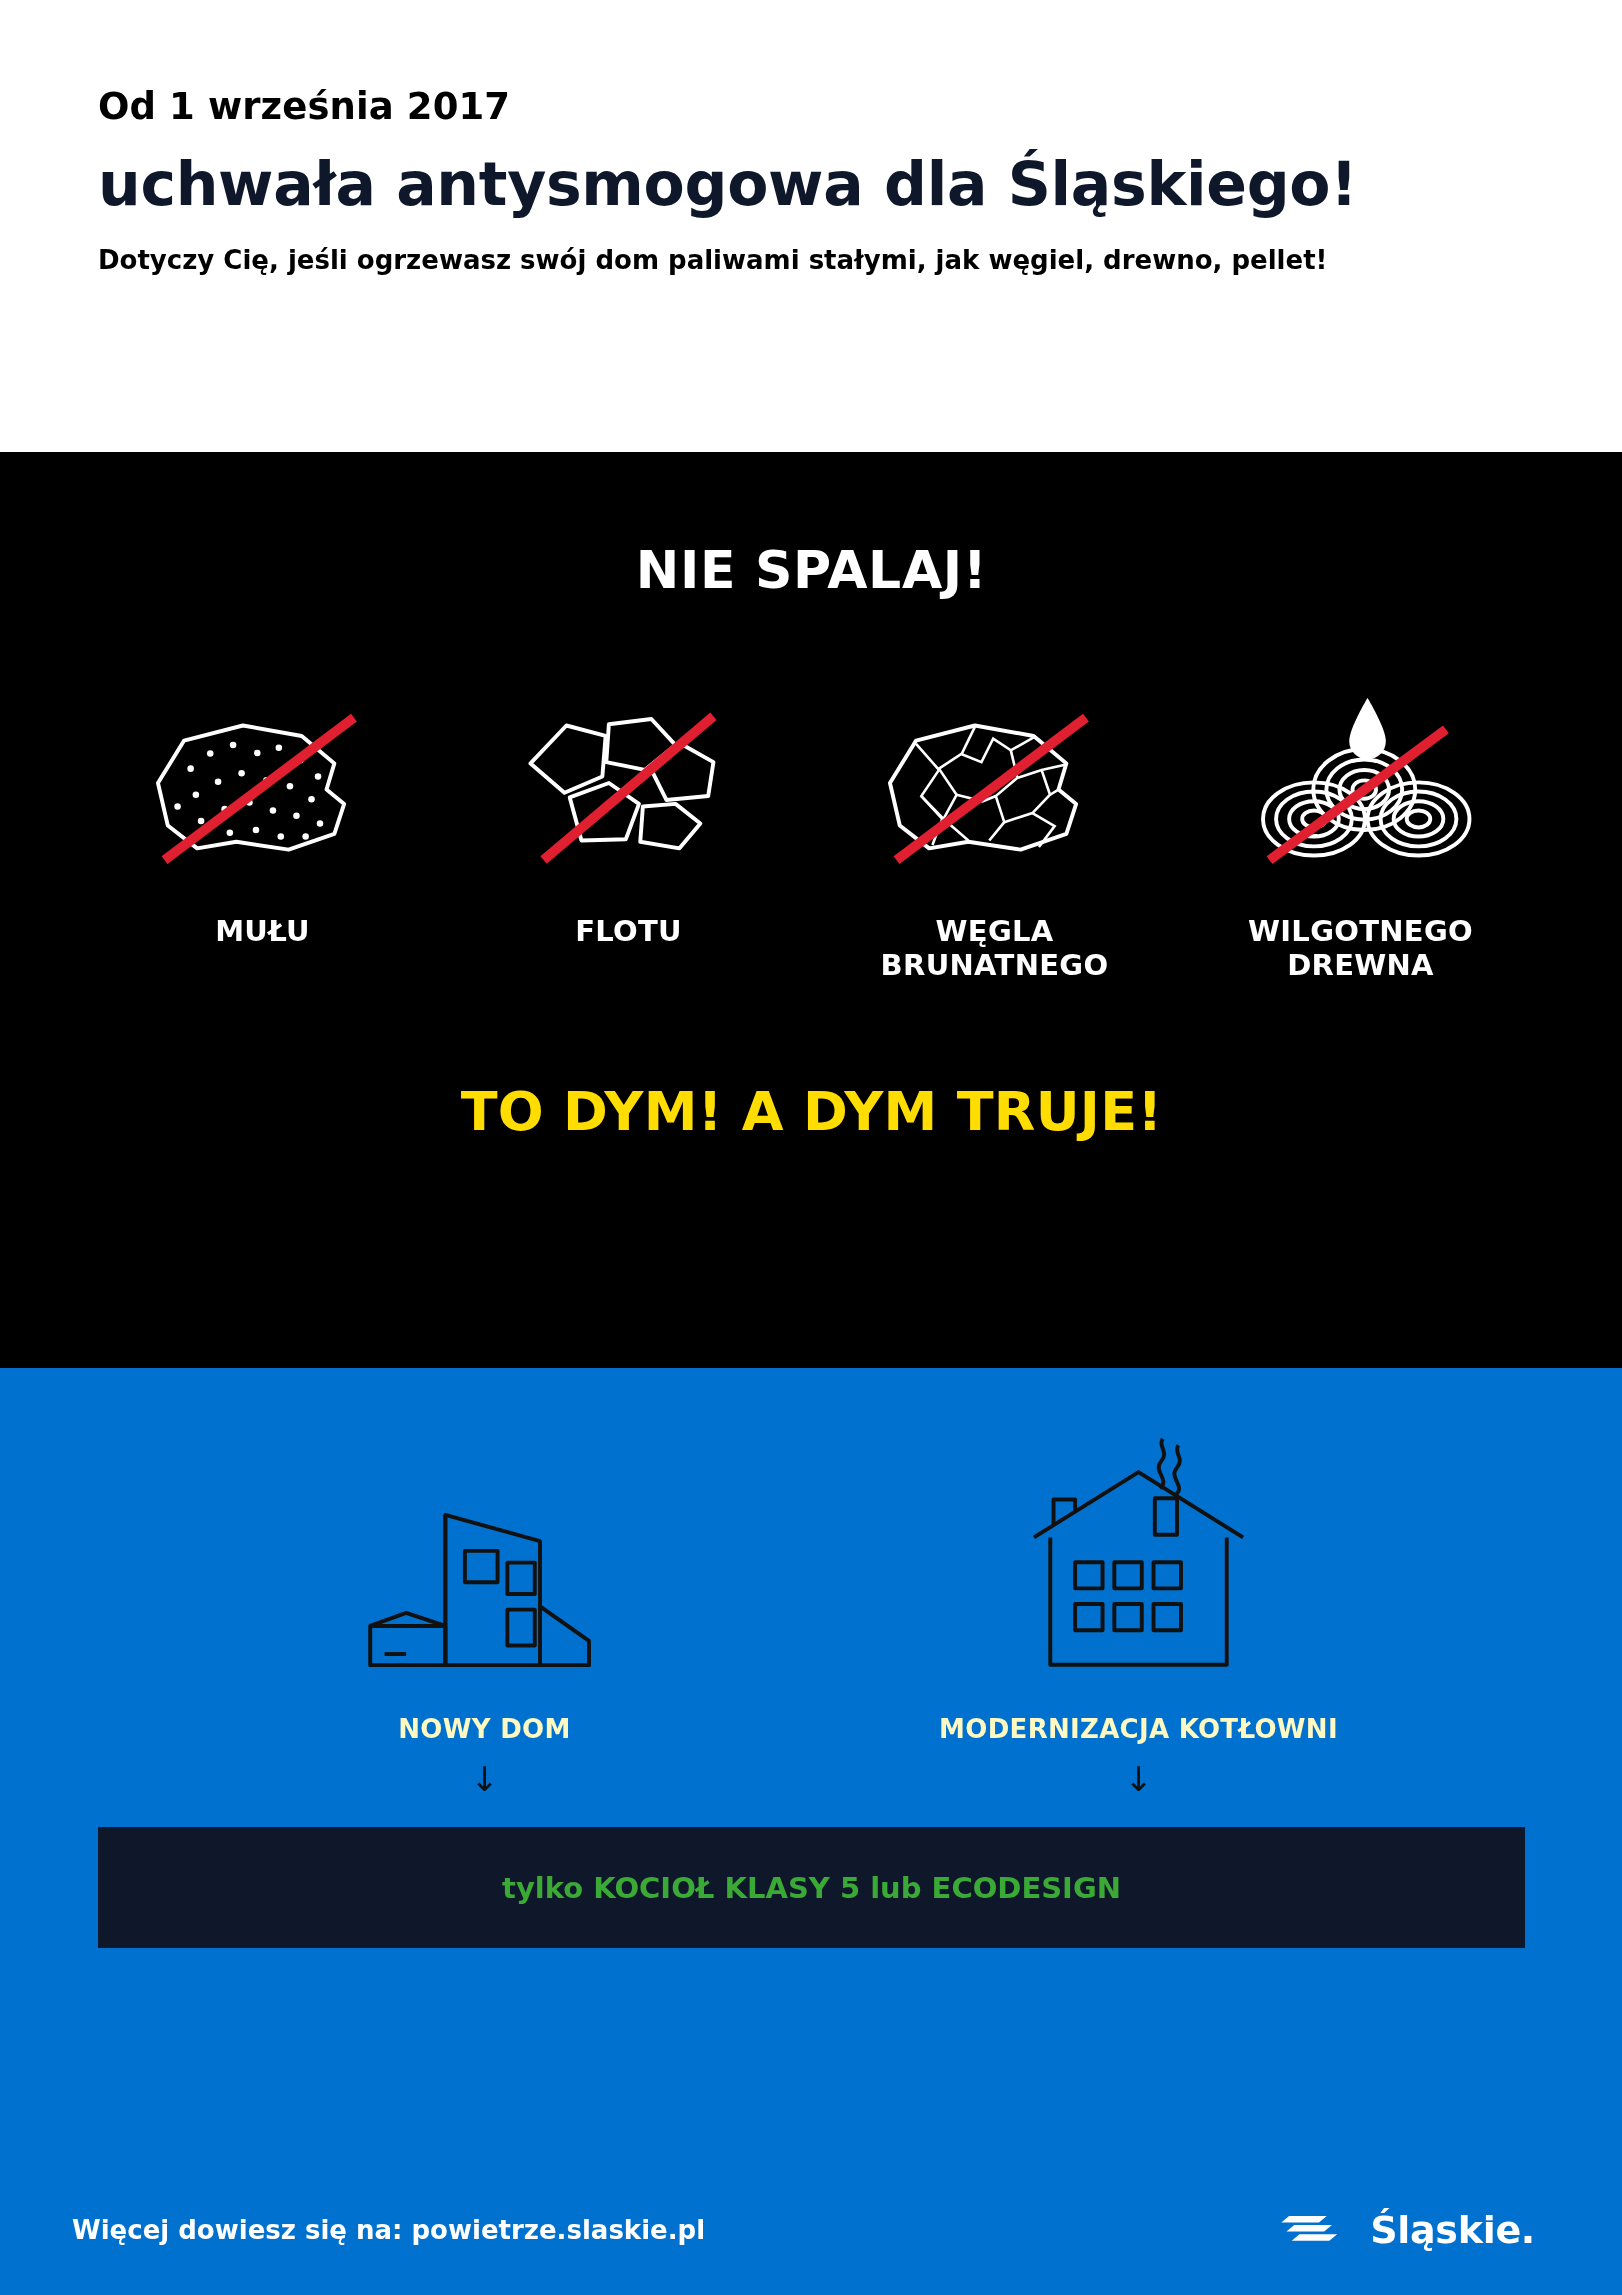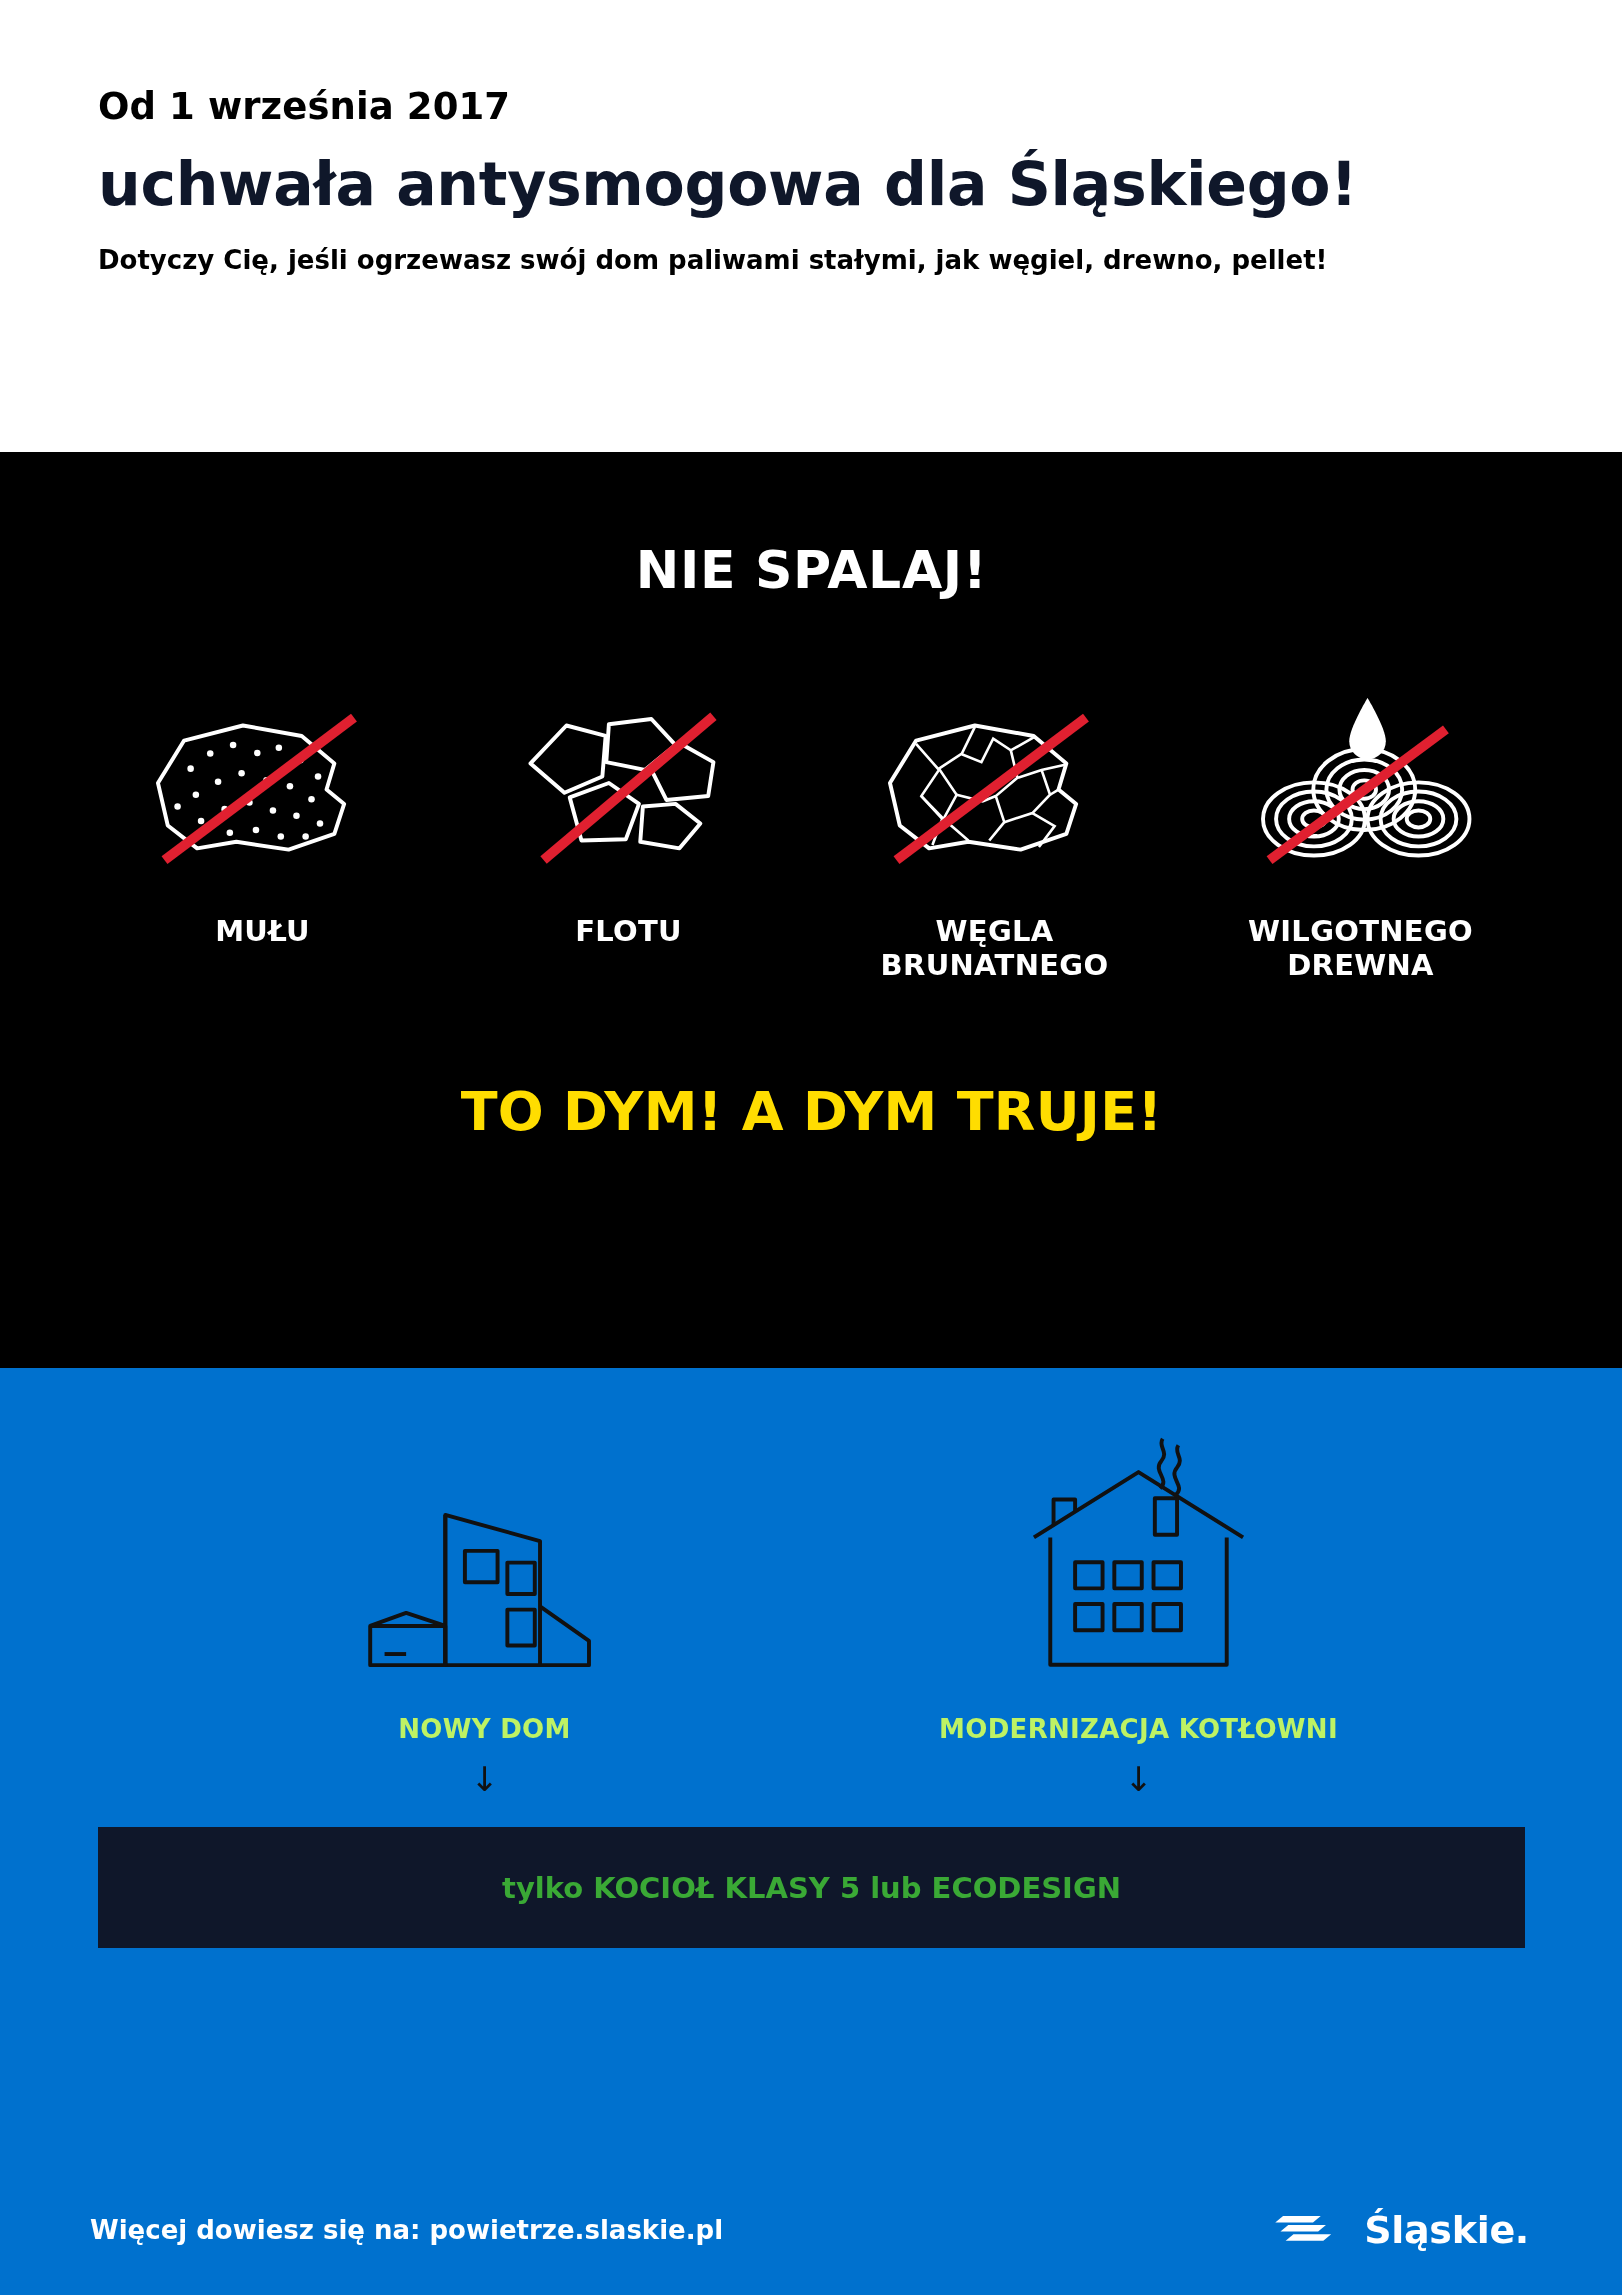--- a/index.html
+++ b/index.html
@@ -110,21 +110,21 @@
     width: 654px;
     text-align: center;
   }
   .house-art {
     height: 281px;
     display: flex;
     align-items: flex-end;
     justify-content: center;
   }
   .house-label {
-    color: #bef264;
+    color: #fef9c3;
     font-size: 26px;
     font-weight: bold;
     letter-spacing: 0.3px;
     margin-top: 26px;
   }
   .arrow {
     color: #111111;
     font-size: 34px;
     line-height: 1;
     margin-top: 18.3px;
@@ -141,26 +141,26 @@
   }
   .white-bar-text {
     font-size: 29px;
     font-weight: bold;
     color: #3aa935;
   }
 
   .footer {
     position: absolute;
     left: 0;
-    right: 4px;
+    right: 16px;
     bottom: 39px;
     display: flex;
     align-items: center;
     justify-content: space-between;
-    padding: 0 90px;
+    padding: 0 72px;
     box-sizing: border-box;
   }
   .footer-text {
     color: #ffffff;
     font-size: 26px;
     font-weight: bold;
   }
   .logo {
     display: flex;
     align-items: center;

